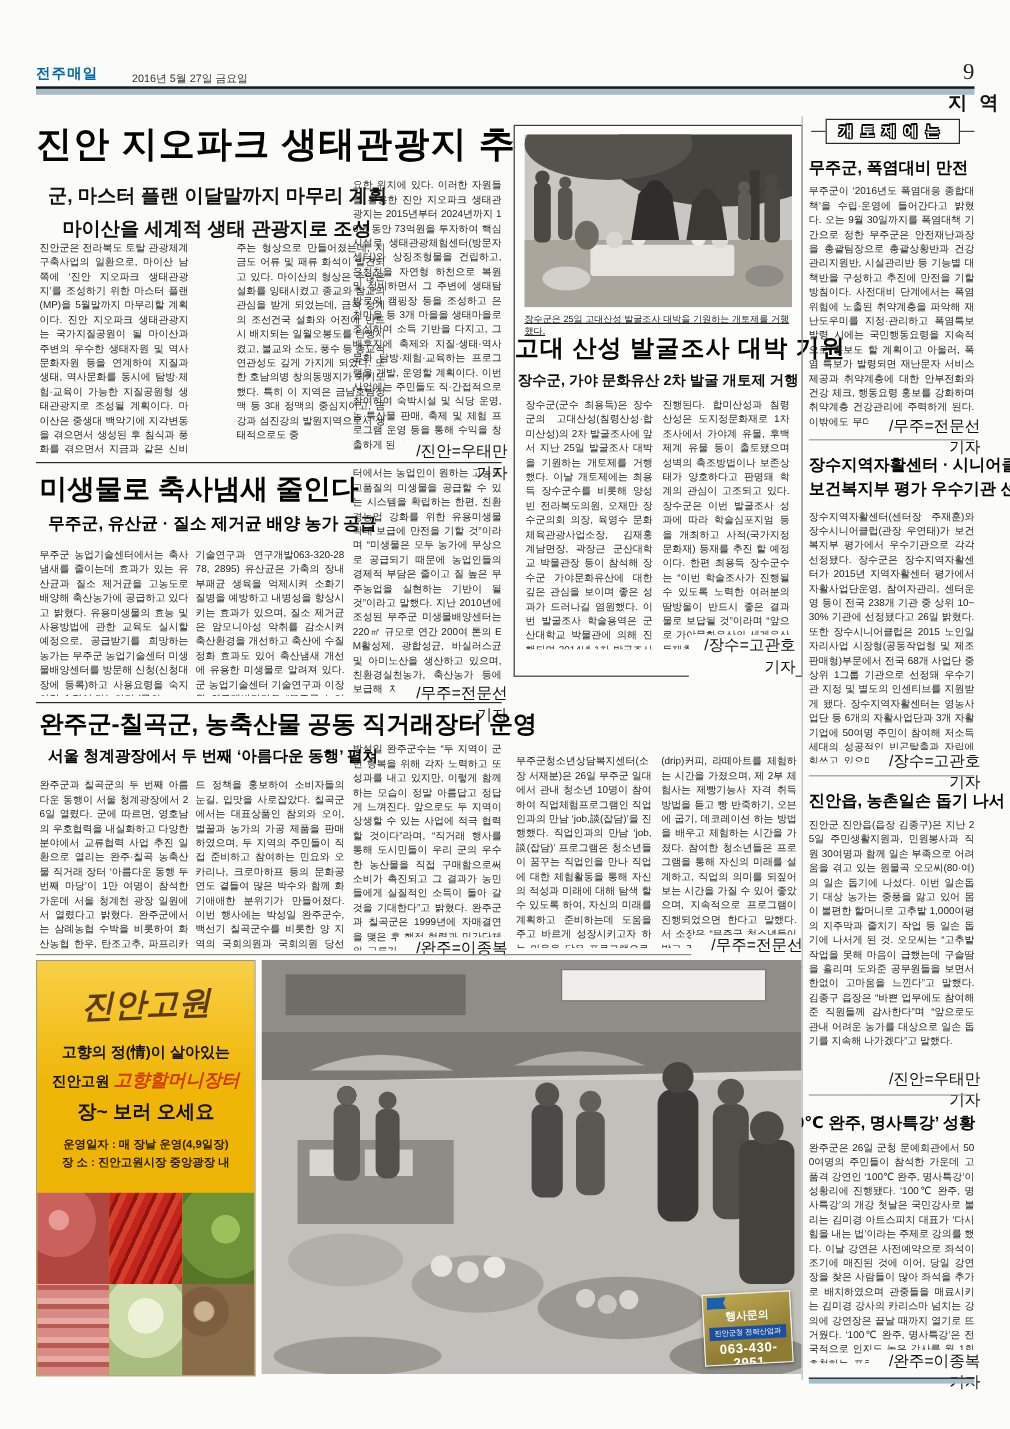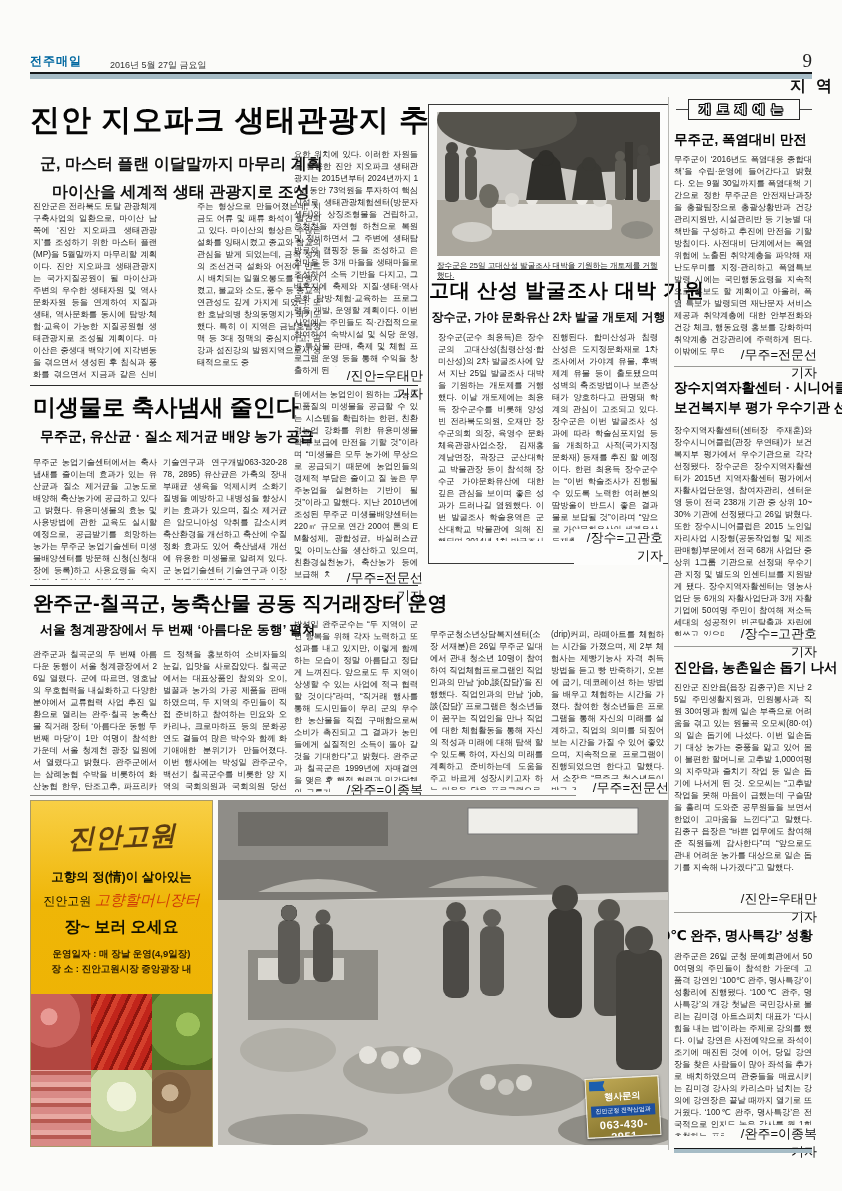--- a/index.html
+++ b/index.html
@@ -30,21 +30,21 @@
   
   .sb-titlebox{display:flex;align-items:center;}
   .sb-titlebox .wing{flex:1;height:1px;background:#444;}
   .sb-title{border:1.5px solid #2a2a2a;padding:1px 10px;font-size:12px;font-weight:900;letter-spacing:6px;color:#fff;text-shadow:-1px 0 #000,1px 0 #000,0 -1px #000,0 1px #000,-1px -1px #000,1px 1px #000,-1px 1px #000,1px -1px #000;}
   .sb-div{background:#9a9a96;height:1px;}
   .sb-bottom{background:#a6bcc6;border-top:1.5px solid #16181a;height:4px;}
   
   .ad{border:1px solid #a89a6a;background:linear-gradient(#f8cf45,#efb607 30%,#edb000);overflow:hidden;}
   .ad-logo{font-family:"Liberation Serif","DejaVu Serif",serif;font-style:italic;font-weight:900;font-size:27px;color:#5d3d10;transform:rotate(-2deg);text-align:center;}
   .ad-l1{font-size:12.5px;font-weight:900;color:#141200;text-align:center;}
-  .ad-l2{font-size:12px;font-weight:400;color:#141200;text-align:center;white-space:nowrap;}
+  .ad-l2{font-size:12px;font-weight:700;color:#141200;text-align:center;white-space:nowrap;}
   .ad-l2 .hot{font-family:"Liberation Serif","DejaVu Serif",serif;font-style:italic;font-size:15px;color:#cf3d08;}
   .ad-l3{font-size:16px;font-weight:900;color:#141200;text-align:center;}
   .ad-l4{font-size:9.5px;font-weight:800;color:#2d1d00;text-align:center;white-space:nowrap;}
   .ad-mosaic{display:grid;grid-template-columns:1fr 1fr 1fr;grid-template-rows:1fr 1fr;}
   .ad-mosaic div{width:100%;height:100%;}
   
   .badge{background:linear-gradient(160deg,#c2ab56,#8e7c33 70%);border:1.5px solid #f2efe2;transform:rotate(-3deg);box-shadow:0 1px 3px rgba(0,0,0,.5);color:#fff;text-align:center;overflow:hidden;}
   .badge .b1{font-size:9px;font-weight:800;margin-top:12px;}
   .badge .b2{font-size:6px;background:#1c4f9e;padding:1px 0;margin:2px 4px;}
   .badge .b3{font-size:11px;font-weight:900;letter-spacing:.5px;}

